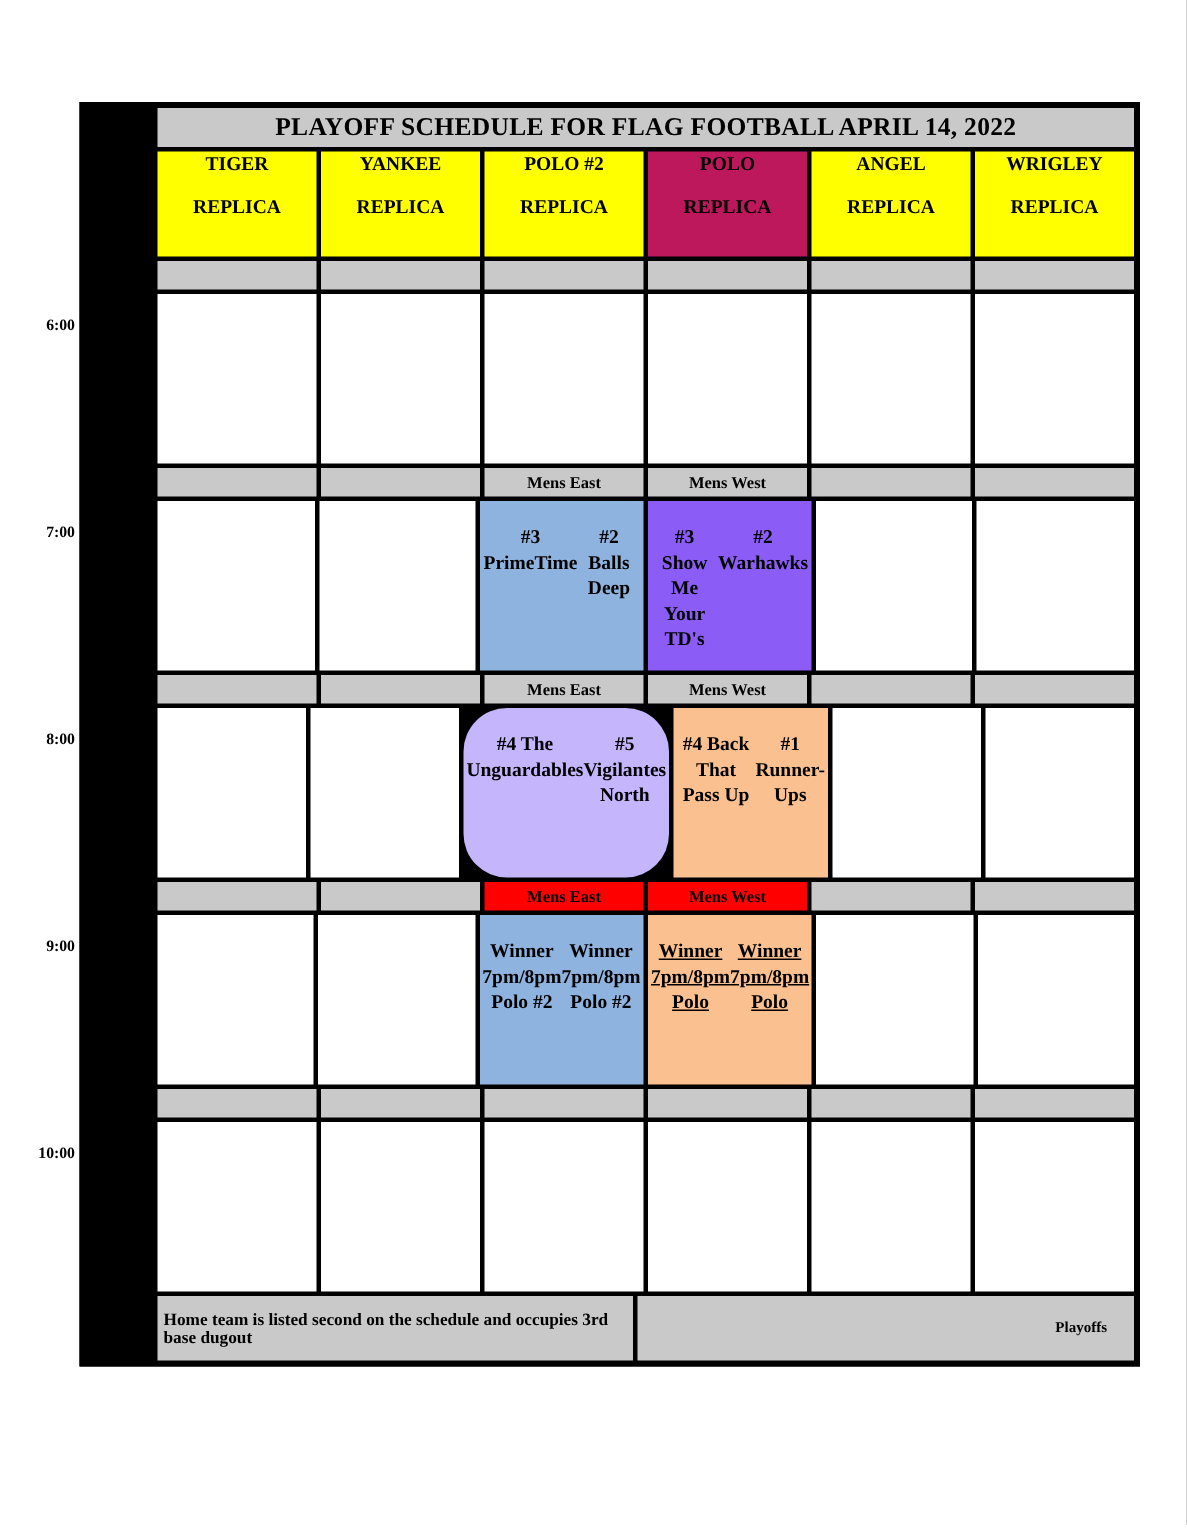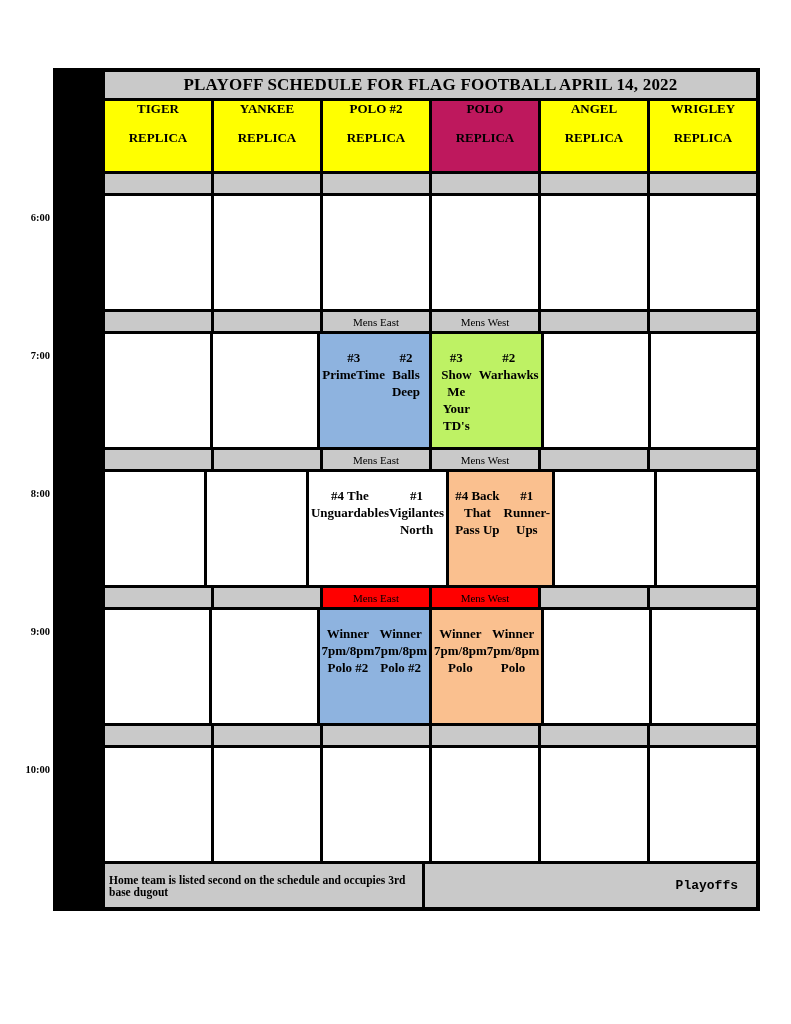--- a/index.html
+++ b/index.html
@@ -24,38 +24,38 @@
   .title-cell {
     display:flex; align-items:center; justify-content:center;
     font-weight:bold; font-size:17px; letter-spacing:0.2px;
   }
   .head {
     display:flex; flex-direction:column; align-items:center; 
     gap:13px; font-weight:bold; font-size:13px;
   }
   .sep-cell {
     display:flex; align-items:center; justify-content:center;
-    font-weight:normal; font-size:11px;
+    font-weight:bold; font-size:11px;
   }
   .game-cell {
     display:flex; flex-direction:row; justify-content:space-between;
     text-align:center; font-weight:bold; font-size:13px; line-height:1.3;
     padding:16px 2px 12px 2px;
   }
   .tlabel {
     position:absolute; left:-45px; top:16px; width:38px;
     text-align:right; font-weight:bold; font-size:10.5px; background:transparent;
   }
   .foot-left {
     display:flex; align-items:center; justify-content:flex-start;
     font-weight:bold; font-size:11.5px; padding-left:4px;
   }
   .foot-right {
     display:flex; align-items:center; justify-content:flex-end;
-    font-weight:bold; font-size:13px; padding-right:18px;font-family:Liberation Mono, monospace;
+    font-weight:bold; font-size:10px; padding-right:18px;
   }
 </style>
 </head>
 <body>
 
 <div class="sheet">
   <div class="table">
 
     <div class="row r-title">
       <div class="cell title-cell" style="background-color: rgb(201, 201, 201);">PLAYOFF SCHEDULE FOR FLAG FOOTBALL APRIL 14, 2022</div>
@@ -117,44 +117,44 @@
     </div>
 
     <div class="row r-time">
       <span class="tlabel">7:00</span>
       <div class="cell"></div>
       <div class="cell"></div>
       <div class="cell game-cell" style="background-color: rgb(142, 179, 223);">
         <span>#3 PrimeTime</span>
         <span>#2 Balls Deep</span>
       </div>
-      <div class="cell game-cell" style="background-color: #bef264;">
+      <div class="cell game-cell" style="background-color: #8b5cf6;">
         <span>#3 Show Me Your TD's</span>
         <span>#2 Warhawks</span>
       </div>
       <div class="cell"></div>
       <div class="cell"></div>
     </div>
 
     <div class="row r-sep">
       <div class="cell sep-cell" style="background-color: rgb(201, 201, 201);"></div>
       <div class="cell sep-cell" style="background-color: rgb(201, 201, 201);"></div>
       <div class="cell sep-cell" style="background-color: rgb(201, 201, 201);">Mens East</div>
       <div class="cell sep-cell" style="background-color: rgb(201, 201, 201);">Mens West</div>
       <div class="cell sep-cell" style="background-color: rgb(201, 201, 201);"></div>
       <div class="cell sep-cell" style="background-color: rgb(201, 201, 201);"></div>
     </div>
 
     <div class="row r-time">
       <span class="tlabel">8:00</span>
       <div class="cell"></div>
       <div class="cell"></div>
-      <div class="cell game-cell" style="background-color: #ffffff;">
+      <div class="cell game-cell" style="background-color: #c4b5fd; border-radius: 29px;">
         <span>#4 The Unguardables</span>
-        <span>#1 Vigilantes North</span>
+        <span>#5 Vigilantes North</span>
       </div>
       <div class="cell game-cell" style="background-color: rgb(250, 192, 143);">
         <span>#4 Back That Pass Up</span>
         <span>#1 Runner-Ups</span>
       </div>
       <div class="cell"></div>
       <div class="cell"></div>
     </div>
 
     <div class="row r-sep">
@@ -167,21 +167,21 @@
     </div>
 
     <div class="row r-time">
       <span class="tlabel">9:00</span>
       <div class="cell"></div>
       <div class="cell"></div>
       <div class="cell game-cell" style="background-color: rgb(142, 179, 223);">
         <span>Winner 7pm/8pm Polo #2</span>
         <span>Winner 7pm/8pm Polo #2</span>
       </div>
-      <div class="cell game-cell" style="background-color: rgb(250, 192, 143);">
+      <div class="cell game-cell" style="background-color: rgb(250, 192, 143); text-decoration: underline;">
         <span>Winner 7pm/8pm Polo</span>
         <span>Winner 7pm/8pm Polo</span>
       </div>
       <div class="cell"></div>
       <div class="cell"></div>
     </div>
 
     <div class="row r-sep">
       <div class="cell sep-cell" style="background-color: rgb(201, 201, 201);"></div>
       <div class="cell sep-cell" style="background-color: rgb(201, 201, 201);"></div>

